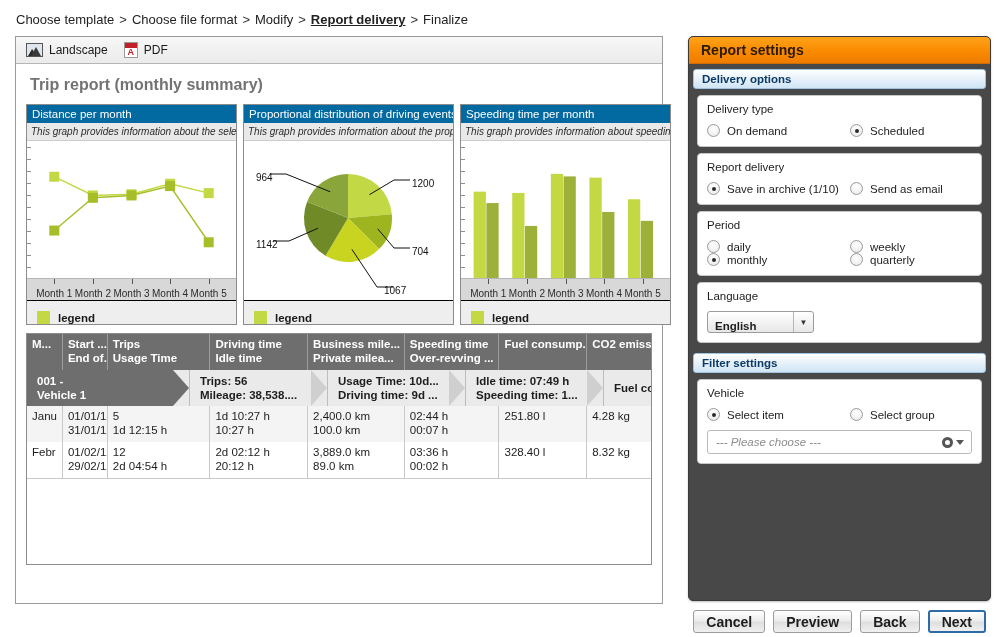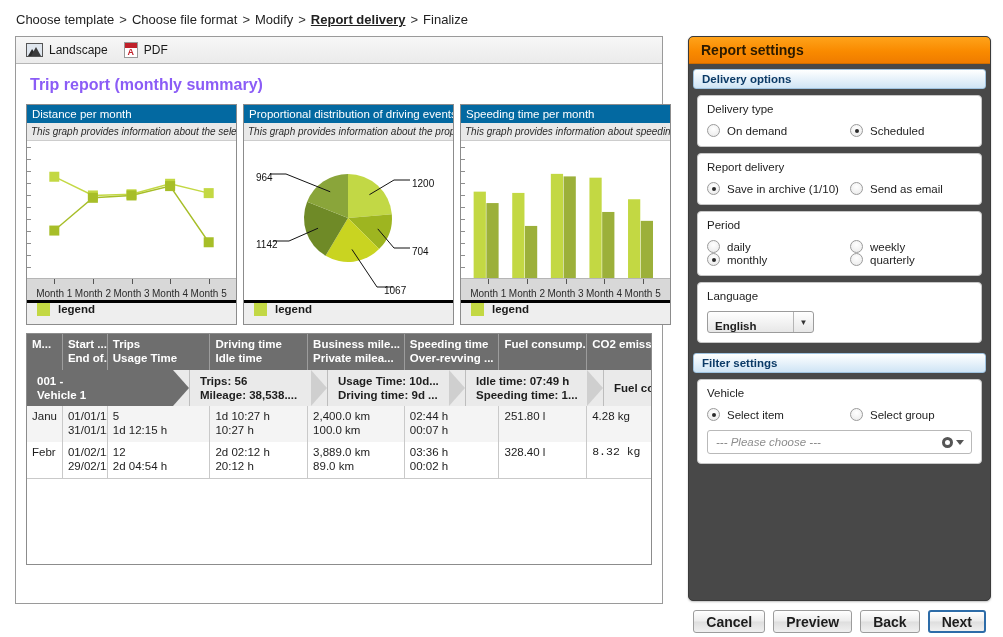--- a/index.html
+++ b/index.html
@@ -61,21 +61,21 @@
   .ic-pdf::before {
     content: ""; position: absolute; left: 0; top: 0; right: 0; height: 5px; background: #c0202a;
   }
   .ic-pdf::after {
     content: "A"; position: absolute; left: 0; right: 0; bottom: -1px;
     font-size: 9px; font-weight: bold; color: #c0202a; text-align: center; line-height: 11px;
   }
 
   #report-title {
     padding: 12px 0 10px 14px;
-    font-size: 16px; font-weight: bold; color: #8b5cf6;
+    font-size: 16px; font-weight: bold; color: #737373;
   }
 
   
   #charts-row {
     display: flex; gap: 6px;
     padding: 0 10px;
   }
   .chart-box {
     width: 211px;
     border: 1px solid #8c8c8c;
@@ -101,22 +101,22 @@
   }
   .chart-xaxis .xlab {
     position: absolute; bottom: 1px;
     font-size: 10px; color: #2b2b2b; white-space: nowrap;
     transform: translateX(-50%);
   }
   .chart-xaxis .xtick {
     position: absolute; top: 0; width: 1px; height: 5px; background: #555;
   }
   .chart-legend {
-    background: #eeeeee; border-top: 3px solid #000000;
-    height: 24px; display: flex; align-items: flex-start; gap: 8px; padding-left: 10px;
+    background: #eeeeee; border-top: 1px solid #000000;
+    height: 24px; display: flex; align-items: flex-end; gap: 8px; padding-left: 10px;
   }
   .legend-swatch { width: 13px; height: 13px; flex: none; }
   .legend-label { font-size: 11.5px; font-weight: bold; color: #1a1a1a; }
   .yaxis-ticks { position: absolute; left: 0; top: 0; bottom: 0; width: 5px; }
   .yaxis-ticks i { position: absolute; left: 0; width: 4px; height: 1px; background: #8e8e8e; }
 
   
   #report-table {
     margin: 8px 10px 0 10px;
     border: 1px solid #8c8c8c;
@@ -544,21 +544,21 @@
               <div>89.0 km</div>
             </div>
             <div class="td" style="width: 95px;">
               <div>03:36 h</div>
               <div>00:02 h</div>
             </div>
             <div class="td" style="width: 88px;">
               <div>328.40 l</div>
               <div></div>
             </div>
-            <div class="td" style="width: 64px; font-family: Liberation Mono, monospace;">
+            <div class="td" style="width: 64px;">
               <div>8.32 kg</div>
               <div></div>
             </div>
           </div>
         </div>
       <div class="tbl-filler"></div>
     </div>
 
   </div>
 

